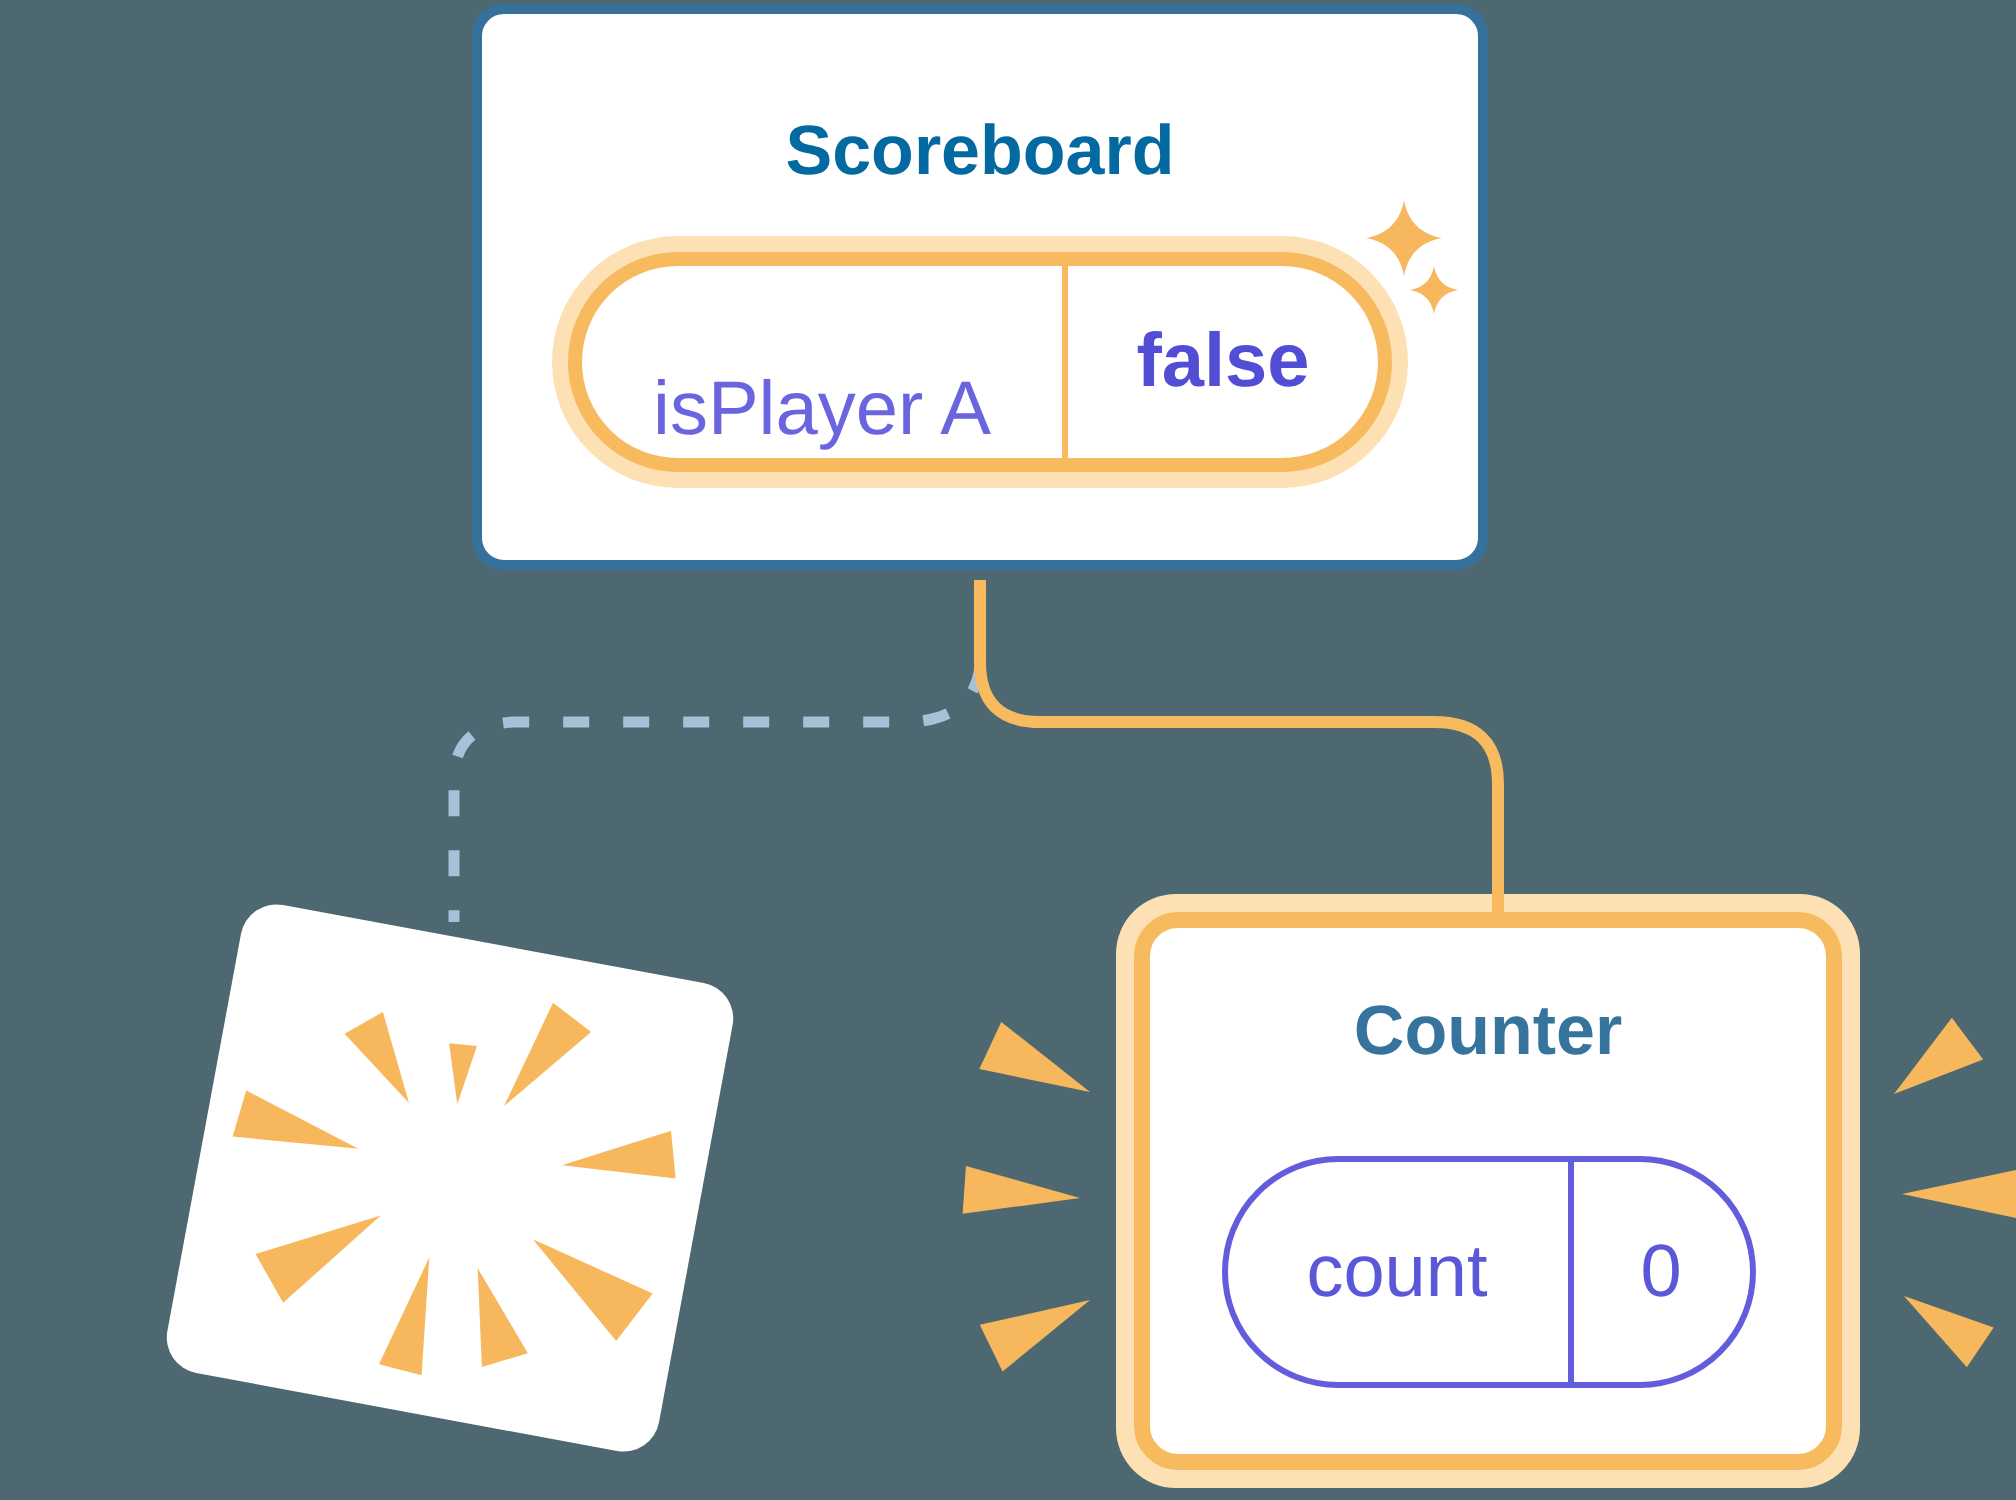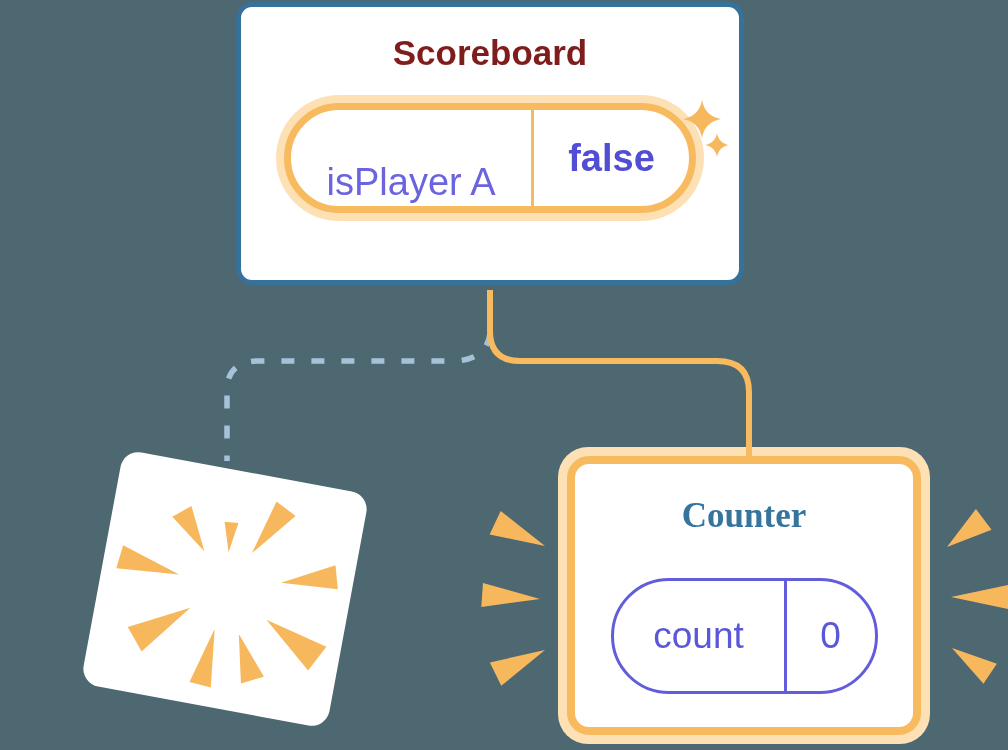--- a/index.html
+++ b/index.html
@@ -29,24 +29,24 @@
     box-sizing: border-box;
     background: #ffffff;
     border: 5px solid #35719b;
     border-radius: 16px;
     display: flex;
     flex-direction: column;
     align-items: center;
     z-index: 2;
   }
   .card-title {
-    margin-top: 26px;
+    margin-top: 49px;
     font-size: 35px;
     font-weight: 600;
-    color: #7f1d1d;
+    color: #0369a1;
   }
   .pill-halo {
     margin-top: 22px;
     background: #fde1b5;
     border-radius: 999px;
     padding: 8px;
   }
   .pill-ring {
     border: 7px solid #f8ba5f;
     border-radius: 999px;
@@ -112,21 +112,20 @@
     border-radius: 22px;
     display: flex;
     flex-direction: column;
     align-items: center;
   }
   .counter-title {
     margin-top: 32px;
     font-size: 35px;
     font-weight: 600;
     color: #36749e;
-    font-family: Liberation Serif, serif;
   }
   .pill-outline {
     margin-top: 42px;
     box-sizing: border-box;
     border: 3px solid #625ddb;
     border-radius: 999px;
     background: #ffffff;
     display: flex;
     align-items: stretch;
     height: 116px;

